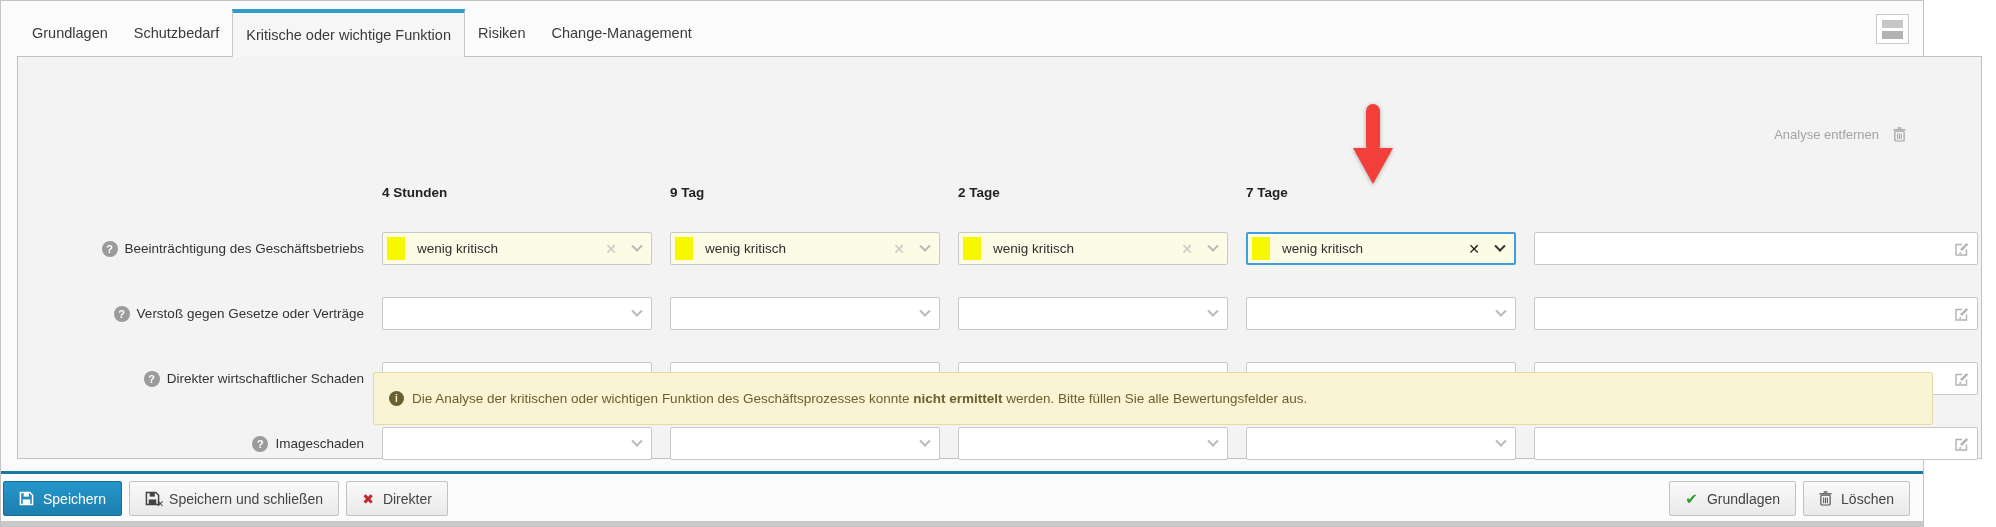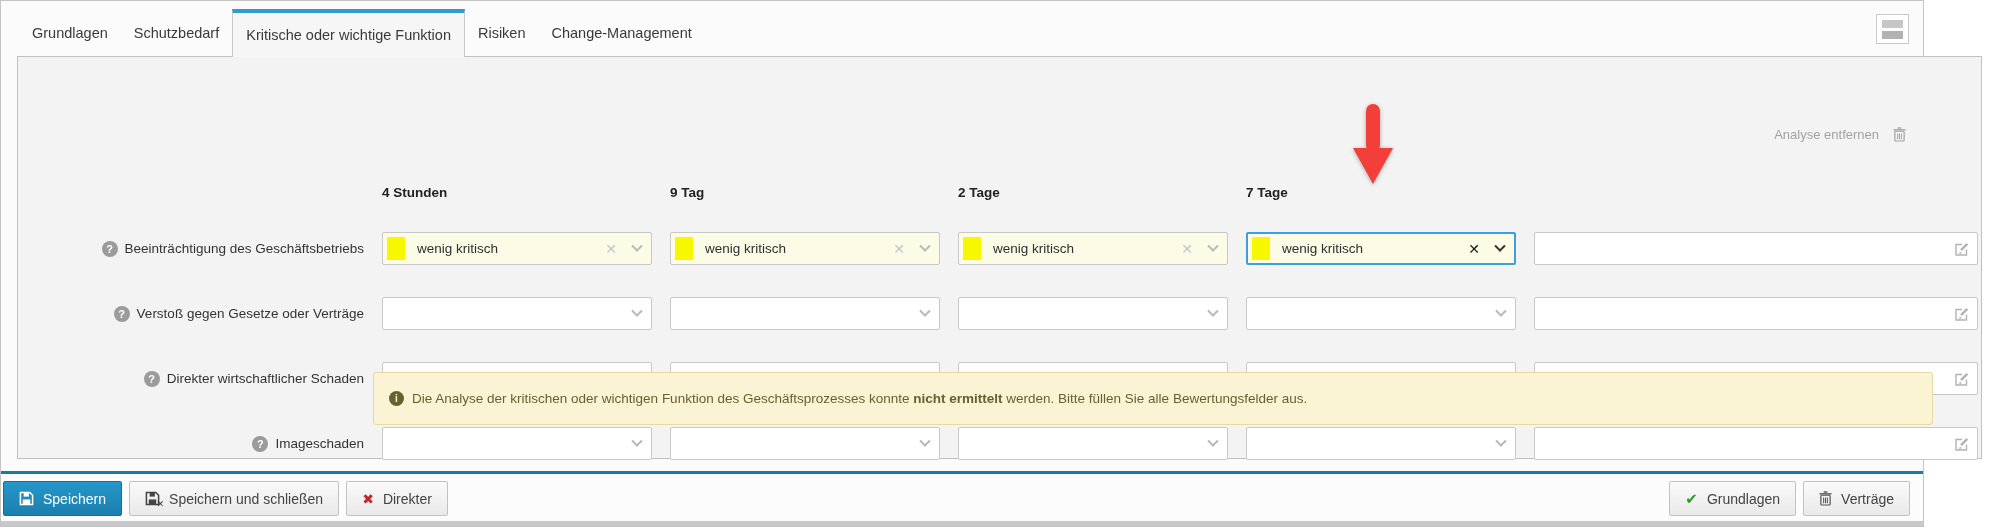--- a/index.html
+++ b/index.html
@@ -291,18 +291,18 @@
     </button>
     <button class="btn">
       <svg viewBox="0 0 14 16" width="13" height="15" style="color:#555">
         <rect x="2" y="4.5" width="10" height="10.5" rx="1" fill="none" stroke="currentColor" stroke-width="1.3"></rect>
         <line x1="0.5" y1="3" x2="13.5" y2="3" stroke="currentColor" stroke-width="1.5"></line>
         <line x1="5" y1="1" x2="9" y2="1" stroke="currentColor" stroke-width="1.5"></line>
         <line x1="5" y1="7" x2="5" y2="13" stroke="currentColor" stroke-width="1.1"></line>
         <line x1="7" y1="7" x2="7" y2="13" stroke="currentColor" stroke-width="1.1"></line>
         <line x1="9" y1="7" x2="9" y2="13" stroke="currentColor" stroke-width="1.1"></line>
       </svg>
-      <span>Verträge</span>
+      <span>Löschen</span>
     </button>
   </div>
   <div class="bottom-strip"></div>
 
 </div>
 
 </body></html>

